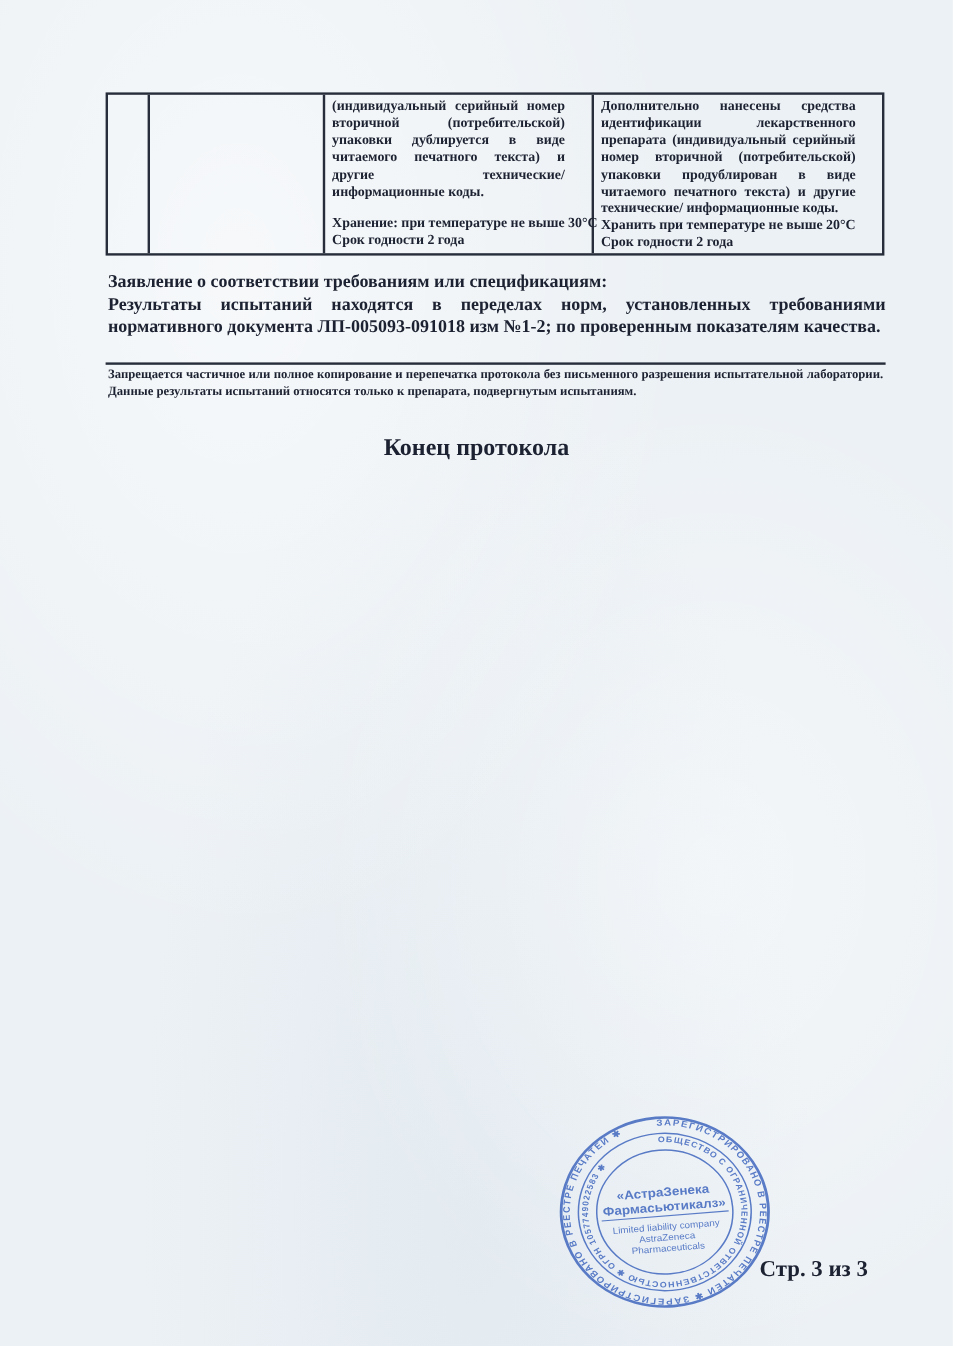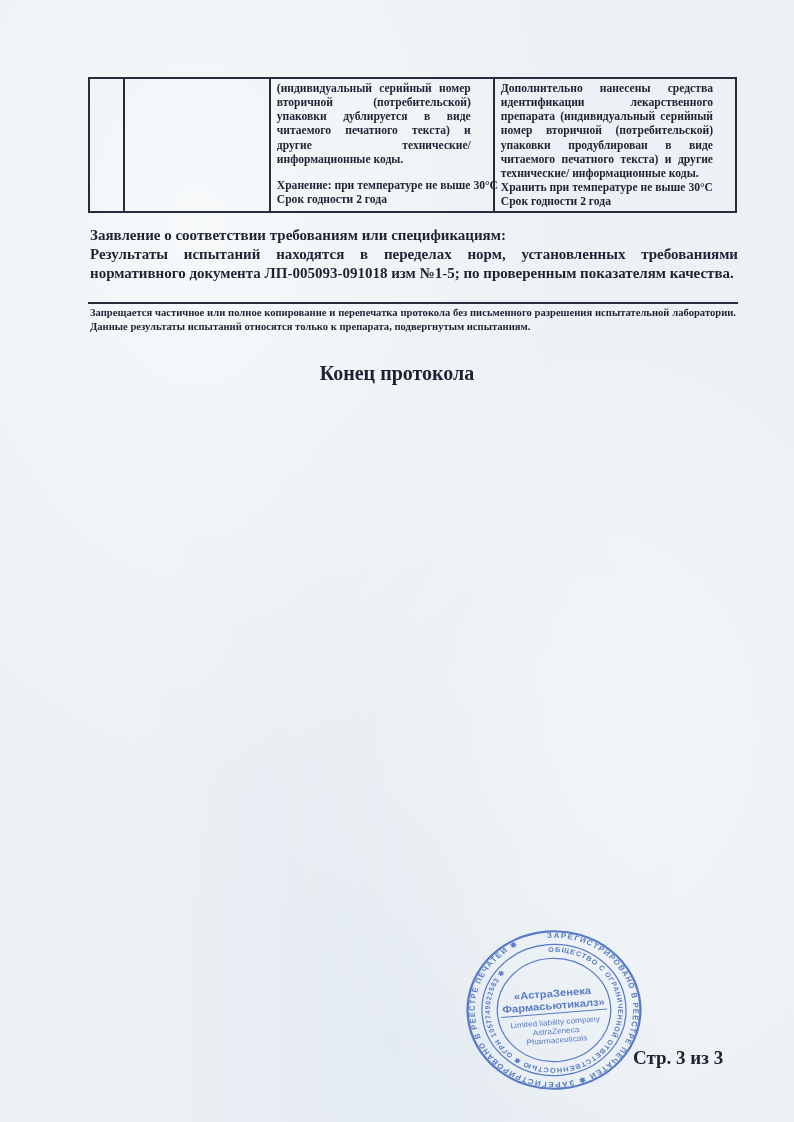--- a/index.html
+++ b/index.html
@@ -82,29 +82,29 @@
     <div class="cell c3 text-cell">
       <p>(индивидуальный серийный номер вторичной (потребительской) упаковки дублируется в виде читаемого печатного текста) и другие технические/ информационные коды.</p>
       <div class="storage">
         <div>Хранение: при температуре не выше 30°С</div>
         <div>Срок годности 2 года</div>
       </div>
     </div>
     <div class="cell c4 text-cell">
       <p>Дополнительно нанесены средства идентификации лекарственного препарата (индивидуальный серийный номер вторичной (потребительской) упаковки продублирован в виде читаемого печатного текста) и другие технические/ информационные коды.</p>
       <div class="storage">
-        <div>Хранить при температуре не выше 30°С</div>
+        <div>Хранить при температуре не выше 20°С</div>
         <div>Срок годности 2 года</div>
       </div>
     </div>
   </div>
 
   <div class="statement">
     <p class="head">Заявление о соответствии требованиям или спецификациям:</p>
-    <p class="body">Результаты испытаний находятся в переделах норм, установленных требованиями нормативного документа ЛП-005093-091018 изм №1-5; по проверенным показателям качества.</p>
+    <p class="body">Результаты испытаний находятся в переделах норм, установленных требованиями нормативного документа ЛП-005093-091018 изм №1-2; по проверенным показателям качества.</p>
   </div>
 
   <div class="rule"></div>
   <div class="disclaimer">Запрещается частичное или полное копирование и перепечатка протокола без письменного разрешения испытательной лаборатории. Данные результаты испытаний относятся только к препарата, подвергнутым испытаниям.</div>
 
   <div class="end-line">Конец протокола</div>
 
   <div class="stamp">
     <svg viewBox="0 0 200 200" preserveAspectRatio="none">
       <g transform="rotate(-5 100 100)" fill="none" stroke="#4a6fc2">

